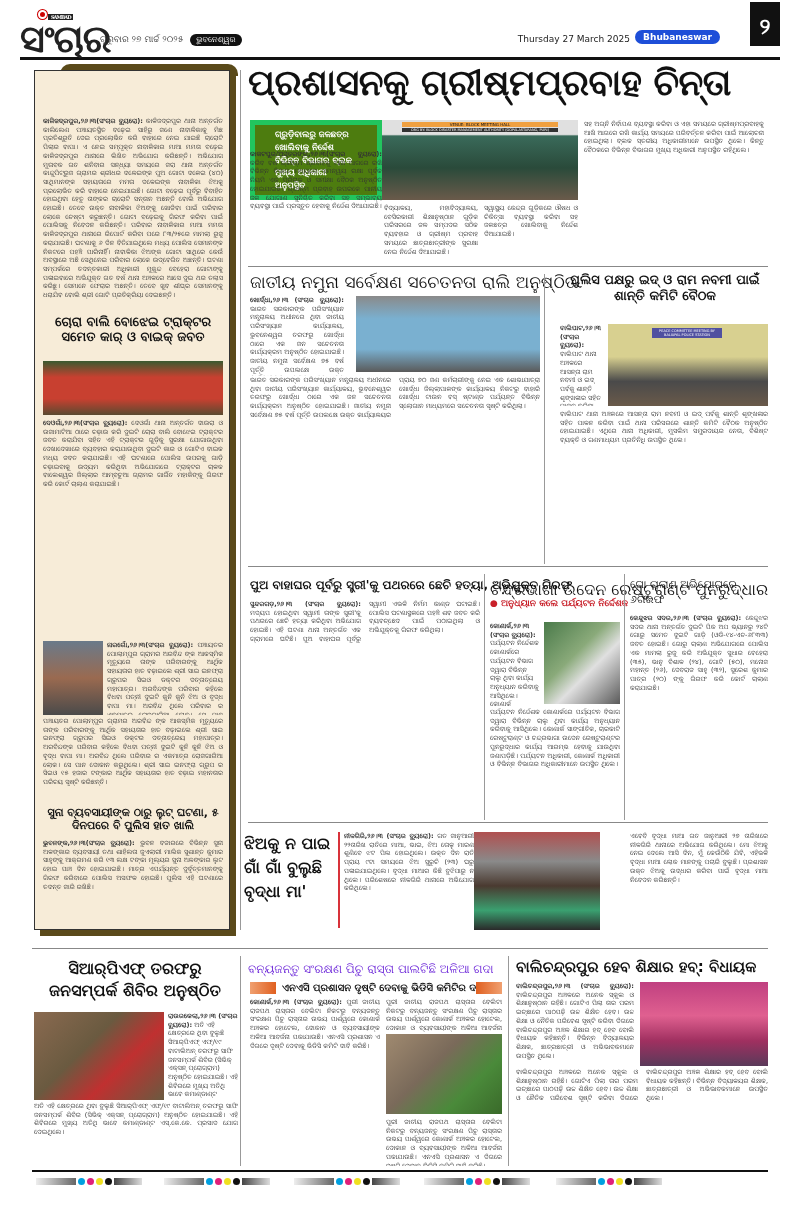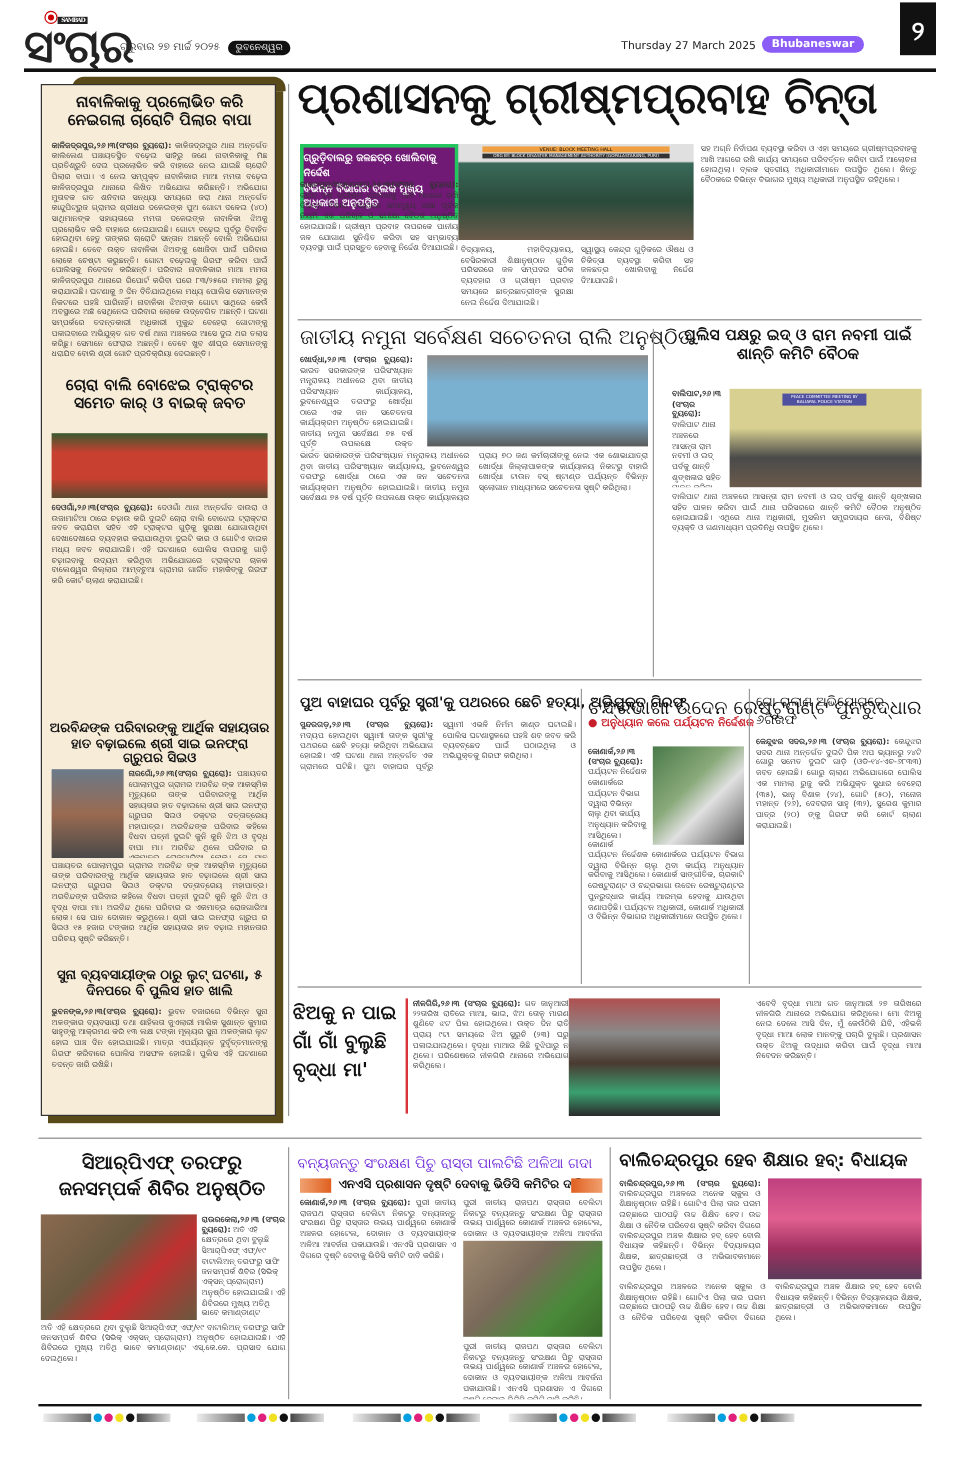--- a/index.html
+++ b/index.html
@@ -5,30 +5,30 @@
 *{box-sizing:border-box;margin:0;padding:0}
 body{width:800px;height:1224px;background:#fff;font-family:"DejaVu Sans",sans-serif;position:relative;overflow:hidden;color:#222}
 .abs{position:absolute}
 .masthead{left:20px;top:18px;width:760px;height:42px;border-bottom:3px solid #111}
 .logo{left:0;top:-2px;font-size:38px;font-weight:bold;color:#222;letter-spacing:-1px;font-family:"DejaVu Serif",serif}
 .logo-dot{position:absolute;left:18px;top:-6px;width:9px;height:9px;border-radius:50%;background:#c00;border:2px solid #fff;box-shadow:0 0 0 1px #c00}
 .logo-tag{position:absolute;left:28px;top:-2px;font-size:5px;background:#222;color:#fff;padding:0 3px}
 .dateline{left:80px;top:16px;font-size:9px;color:#333}
 .city-pill{display:inline-block;background:#111;color:#fff;border-radius:8px;padding:1px 6px;font-size:8px;margin-left:4px}
 .engdate{right:150px;top:16px;font-size:9px;color:#222}
-.bbsr{right:60px;top:12px;background:#8b5cf6;color:#fff;border-radius:8px;padding:2px 8px;font-size:9px;font-weight:bold}
+.bbsr{right:60px;top:12px;background:#1d4ed8;color:#fff;border-radius:8px;padding:2px 8px;font-size:9px;font-weight:bold}
 .pageno{right:0;top:-16px;width:30px;height:44px;background:#111;color:#fff;font-size:22px;font-weight:bold;text-align:center;line-height:50px}
 .leftcol{left:34px;top:70px;width:196px;height:860px;background:#f7ecd8;border:1px solid #333;box-shadow:6px 6px 0 #5a4a1a}
 .leftcol-tab{left:60px;top:64px;width:178px;height:12px;background:#5a4a1a;border-radius:10px 10px 0 0}
 .lh{font-weight:bold;text-align:center;color:#111;line-height:1.15}
 .txt{font-size:6.6px;line-height:1.32;color:#333;text-align:justify}
 .img{background:#888}
 .divider-v{background:#999;width:1px}
 .divider-h{background:#888;height:1px}
-.redbox{background:#701a75;color:#fff;font-size:8.5px;font-weight:bold;padding:3px 0;line-height:1.5;border:3px solid #22c55e}
+.redbox{background:#4d7c0f;color:#fff;font-size:8.5px;font-weight:bold;padding:3px 20px;line-height:1.5;border:5px solid #22c55e}
 .bigheadline{font-size:36px;font-weight:bold;color:#111;letter-spacing:-0.5px;white-space:nowrap}
 .h2{font-size:17px;font-weight:normal;color:#111;white-space:nowrap}
 .h3{font-size:13px;font-weight:bold;color:#111;white-space:nowrap}
 .sub-red{font-size:9px;color:#c8202a;font-weight:bold}
 .orange-bar{background:linear-gradient(90deg,#f0a070,#e06020)}
 .footer-line{left:32px;top:1170px;width:736px;height:2px;background:#111}
 .regmark{display:flex;gap:2px;align-items:center}
 .gray-bar{width:40px;height:7px;background:linear-gradient(90deg,#eee,#666)}
 .gray-bar2{width:28px;height:7px;background:linear-gradient(90deg,#444,#ddd)}
 .dot{width:7px;height:7px;border-radius:50%}
@@ -47,30 +47,28 @@
     <span>ଗୁରୁବାର ୨୭ ମାର୍ଚ୍ଚ ୨୦୨୫</span>
     <span class="city-pill">ଭୁବନେଶ୍ୱର</span>
   </div>
   <div class="abs engdate">Thursday 27 March 2025</div>
   <div class="abs bbsr">Bhubaneswar</div>
   <div class="abs pageno">୨</div>
 </div>
 
 <div class="abs leftcol-tab"></div>
 <div class="abs leftcol">
-  <div class="abs lh" style="left:6px;top:8px;width:184px;font-size:13px">ନାବାଳିକାକୁ ପ୍ରଲୋଭିତ କରି ନେଇଗଲା ଚାରୋଟି ପିଲାର ବାପା</div>
   <div class="abs txt" style="left:8px;top:46px;width:180px;height:190px;overflow:hidden">
     <b>କାଳିଜଦ୍ରପୁର,୨୬।୩(ସଂଚାର ବ୍ୟୁରୋ):</b> <span>କାଳିଜଦ୍ରପୁର ଥାନା ଅନ୍ତର୍ଗତ କାଲିଲେଣ ପଞ୍ଚାୟତସ୍ଥିତ ବଢ଼େଇ ସାହିରୁ ଜଣେ ନାବାଳିକାକୁ ମିଛ ପ୍ରତିଶ୍ରୁତି ଦେଇ ପ୍ରଲୋଭିତ କରି ବାହାରେ ନେଇ ଯାଇଛି ଚାରୋଟି ପିଲାର ବାପା। ଏ ନେଇ ସମ୍ପୃକ୍ତ ନାବାଳିକାର ମାଆ ମମତା ବଢ଼େଇ କାଳିଜଦ୍ରପୁର ଥାନାରେ ଲିଖିତ ଅଭିଯୋଗ କରିଛନ୍ତି। ଅଭିଯୋଗ ମୁତାବକ ଗତ ଶନିବାର ସନ୍ଧ୍ୟା ସମୟରେ ଜରା ଥାନା ଅନ୍ତର୍ଗତ କାନ୍ଦୁପିଟ୍ରୁଜ ଗ୍ରାମର ଶ୍ରୀଧର ଦଳେଇଙ୍କ ପୁଅ ଗୋଟା ଦଳେଇ (୪୦) ସାଥିମାନଙ୍କ ସହାୟତାରେ ମମତା ଦଳେଇଙ୍କ ନାବାଳିକା ଝିଅକୁ ପ୍ରଲୋଭିତ କରି ବାହାରେ ନେଇଯାଇଛି। ଗୋଟା ବଢ଼େଇ ପୂର୍ବରୁ ବିବାହିତ ହୋଇଥିବା ହେତୁ ତାଙ୍କର ଚାରୋଟି ସନ୍ତାନ ଅଛନ୍ତି ବୋଲି ଅଭିଯୋଗ ହୋଇଛି। ତେବେ ଉକ୍ତ ନାବାଳିକା ଝିଅଙ୍କୁ ଖୋଜିବା ପାଇଁ ପରିବାର ଲୋକେ ଚେଷ୍ଟା କରୁଛନ୍ତି। ଗୋଟା ବଢ଼େଇକୁ ଗିରଫ କରିବା ପାଇଁ ପୋଲିସକୁ ନିବେଦନ କରିଛନ୍ତି। ପରିବାର ନାବାଳିକାର ମାଆ ମମତା କାଳିଜଦ୍ରପୁର ଥାନାରେ ରିପୋର୍ଟ କରିବା ପରେ ୮୩/୨୫ରେ ମାମଲା ରୁଜୁ କରାଯାଇଛି। ଘଟଣାକୁ ୬ ଦିନ ବିତିଯାଇଥିଲେ ମଧ୍ୟ ପୋଲିସ ସେମାନଙ୍କ ନିକଟରେ ପହଞ୍ଚି ପାରିନାହିଁ। ନାବାଳିକା ଝିଅଙ୍କ ଗୋଟା ସାଥିରେ କେଉଁ ଅବସ୍ଥାରେ ଅଛି ସେଥିନେଇ ପରିବାର ଲୋକେ ଉଦ୍‌ବେଗିତ ଅଛନ୍ତି। ଘଟଣା ସମ୍ପର୍କରେ ତଦନ୍ତକାରୀ ଅଧିକାରୀ ମୁକୁନ୍ଦ ବେହେରା ଗୋଟାଙ୍କୁ ପଳାଇବାରେ ଅଭିଯୁକ୍ତ ଗତ ବର୍ଷ ଥାନା ଅଞ୍ଚଳରେ ଆସେ ଦୁଇ ଥର ତଲାସ କରିଛୁ। ସେମାନେ ଫେରାର ଅଛନ୍ତି। ତେବେ ଖୁବ ଶୀଘ୍ର ସେମାନଙ୍କୁ ଧରାଯିବ ବୋଲି ଶ୍ରୀ ଗୋଟି ପ୍ରତିକ୍ରିୟା ଦେଇଛନ୍ତି।</span>
   </div>
   <div class="abs lh" style="left:6px;top:244px;width:184px;font-size:13px">ଚୋରା ବାଲି ବୋଝେଇ ଟ୍ରାକ୍ଟର ସମେତ କାର୍ ଓ ବାଇକ୍ ଜବତ</div>
   <div class="abs img" style="left:8px;top:290px;width:180px;height:54px;background:linear-gradient(180deg,#3a5a30 0%,#c84030 30%,#c84030 70%,#5a4a30 100%)"></div>
   <div class="abs txt" style="left:8px;top:348px;width:180px;height:160px;overflow:hidden">
     <b>ଦେଓଗାଁ,୨୬।୩(ସଂଚାର ବ୍ୟୁରୋ):</b> <span>ଦେଓଗାଁ ଥାନା ଅନ୍ତର୍ଗତ ଦାଉରା ଓ ଉଜାମାଟିଆ ଠାରେ ଚଢ଼ାଉ କରି ଦୁଇଟି ଚୋରା ବାଲି ବୋଝେଇ ଟ୍ରାକ୍ଟର ଜବତ କରାଯିବା ସହିତ ଏହି ଟ୍ରାକ୍ଟର ଗୁଡ଼ିକୁ ସୁରକ୍ଷା ଯୋଗାଉଥିବା ଦେଖାଦେଖାରେ ବ୍ୟବହାର କରାଯାଉଥିବା ଦୁଇଟି କାର ଓ ଗୋଟିଏ ବାଇକ ମଧ୍ୟ ଜବତ କରାଯାଇଛି। ଏହି ଘଟଣାରେ ପୋଲିସ ଉପରକୁ ଗାଡ଼ି ଚଢ଼ାଇବାକୁ ଉଦ୍ୟମ କରିଥିବା ଅଭିଯୋଗରେ ଟ୍ରାକ୍ଟର ଚାଳକ ବାଲେଶ୍ୱର ଜିଲ୍ଲାର ଆମ୍ବଚୁଆ ଗ୍ରାମର ଗାର୍ଗିତ ମହାକିଙ୍କୁ ଗିରଫ କରି କୋର୍ଟ ଚାଲାଣ କରାଯାଇଛି।</span>
   </div>
-  <div class="abs lh" style="left:6px;top:530px;width:184px;font-size:11px">ଅରବିନ୍ଦଙ୍କ ପରିବାରଙ୍କୁ ଆର୍ଥିକ ସହାୟତାର ହାତ ବଢ଼ାଇଲେ ଶ୍ରୀ ସାଇ ଇନଫ୍ରା ଗ୍ରୁପର ସିଇଓ</div>
   <div class="abs img" style="left:8px;top:570px;width:60px;height:74px;background:linear-gradient(180deg,#6a7a8a,#9a6a50 50%,#4a4a4a)"></div>
   <div class="abs txt" style="left:72px;top:570px;width:116px;height:74px;overflow:hidden">
     <b>ନାରଗୋଁ,୨୬।୩(ସଂଚାର ବ୍ୟୁରୋ):</b> <span>ପଞ୍ଚାୟତର ପୋଲାମ୍ପୁର ଗ୍ରାମର ଅରବିନ୍ଦ ଙ୍କ ଆକସ୍ମିକ ମୃତ୍ୟୁରେ ତାଙ୍କ ପରିବାରଙ୍କୁ ଆର୍ଥିକ ସହାୟତାର ହାତ ବଢ଼ାଇଲେ ଶ୍ରୀ ସାଇ ଇନଫ୍ରା ଗ୍ରୁପର ସିଇଓ ଡକ୍ଟର ଦତ୍ତାତ୍ରେୟ ମହାପାତ୍ର। ଅରବିନ୍ଦଙ୍କ ପରିବାର କହିଲେ ବିଧବା ପତ୍ନୀ ଦୁଇଟି କୁନି କୁନି ଝିଅ ଓ ବୃଦ୍ଧ ବାପା ମା। ଅରବିନ୍ଦ ଥିଲେ ପରିବାର ର ଏକମାତ୍ର ରୋଜଗାରିଆ ଲୋକ। ସେ ପାନ ଦୋକାନ କରୁଥିଲେ। ଶ୍ରୀ ସାଇ ଇନଫ୍ରା ଗ୍ରୁପ ର ସିଇଓ ୧୫ ହଜାର ଟଙ୍କାର ଆର୍ଥିକ ସହାୟତାର ହାତ ବଢ଼ାଇ ମହାନତାର ପରିଚୟ ସୃଷ୍ଟି କରିଛନ୍ତି।</span>
   </div>
   <div class="abs txt" style="left:8px;top:646px;width:180px;height:82px;overflow:hidden">ପଞ୍ଚାୟତର ପୋଲାମ୍ପୁର ଗ୍ରାମର ଅରବିନ୍ଦ ଙ୍କ ଆକସ୍ମିକ ମୃତ୍ୟୁରେ ତାଙ୍କ ପରିବାରଙ୍କୁ ଆର୍ଥିକ ସହାୟତାର ହାତ ବଢ଼ାଇଲେ ଶ୍ରୀ ସାଇ ଇନଫ୍ରା ଗ୍ରୁପର ସିଇଓ ଡକ୍ଟର ଦତ୍ତାତ୍ରେୟ ମହାପାତ୍ର। ଅରବିନ୍ଦଙ୍କ ପରିବାର କହିଲେ ବିଧବା ପତ୍ନୀ ଦୁଇଟି କୁନି କୁନି ଝିଅ ଓ ବୃଦ୍ଧ ବାପା ମା। ଅରବିନ୍ଦ ଥିଲେ ପରିବାର ର ଏକମାତ୍ର ରୋଜଗାରିଆ ଲୋକ। ସେ ପାନ ଦୋକାନ କରୁଥିଲେ। ଶ୍ରୀ ସାଇ ଇନଫ୍ରା ଗ୍ରୁପ ର ସିଇଓ ୧୫ ହଜାର ଟଙ୍କାର ଆର୍ଥିକ ସହାୟତାର ହାତ ବଢ଼ାଇ ମହାନତାର ପରିଚୟ ସୃଷ୍ଟି କରିଛନ୍ତି।</div>
   <div class="abs lh" style="left:6px;top:736px;width:184px;font-size:11px">ସୁନା ବ୍ୟବସାୟୀଙ୍କ ଠାରୁ ଲୁଟ୍ ଘଟଣା, ୫ ଦିନପରେ ବି ପୁଲିସ ହାତ ଖାଲି</div>
   <div class="abs txt" style="left:8px;top:768px;width:180px;height:84px;overflow:hidden">
     <b>ଭୁବନଙ୍କ,୨୬।୩(ସଂଚାର ବ୍ୟୁରୋ):</b> <span>ଭୁବନ ବଜାରରେ ବିଭିନ୍ନ ସୁନା ଅଳଙ୍କାର ବ୍ୟବସାୟୀ ତଥା ଶାହିଲତା ଜୁଏଲାରୀ ମାଲିକ ସୁଶାନ୍ତ କୁମାର ସାହୁଙ୍କୁ ଆକ୍ରମଣ କରି ୧୩ ଲକ୍ଷ ଟଙ୍କା ମୂଲ୍ୟର ସୁନା ଅଳଙ୍କାର ଲୁଟ ହୋଇ ପାଞ୍ଚ ଦିନ ହୋଇଯାଇଛି। ମାତ୍ର ଏପର୍ଯ୍ୟନ୍ତ ଦୁର୍ବୃତ୍ତମାନଙ୍କୁ ଗିରଫ କରିବାରେ ପୋଲିସ ଅସଫଳ ହୋଇଛି। ପୁଲିସ ଏହି ଘଟଣାରେ ତଦନ୍ତ ଜାରି ରଖିଛି।</span>
   </div>
 </div>

